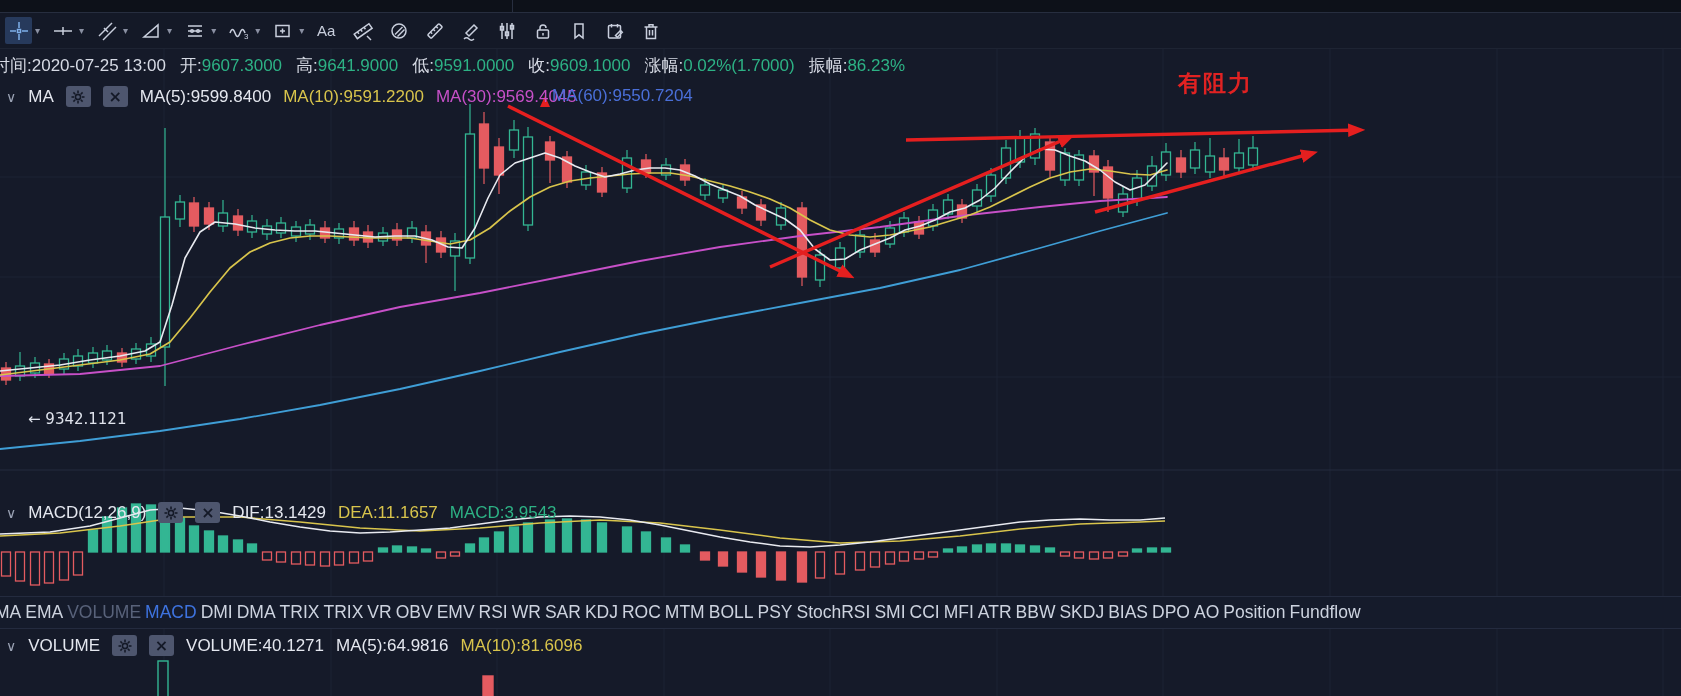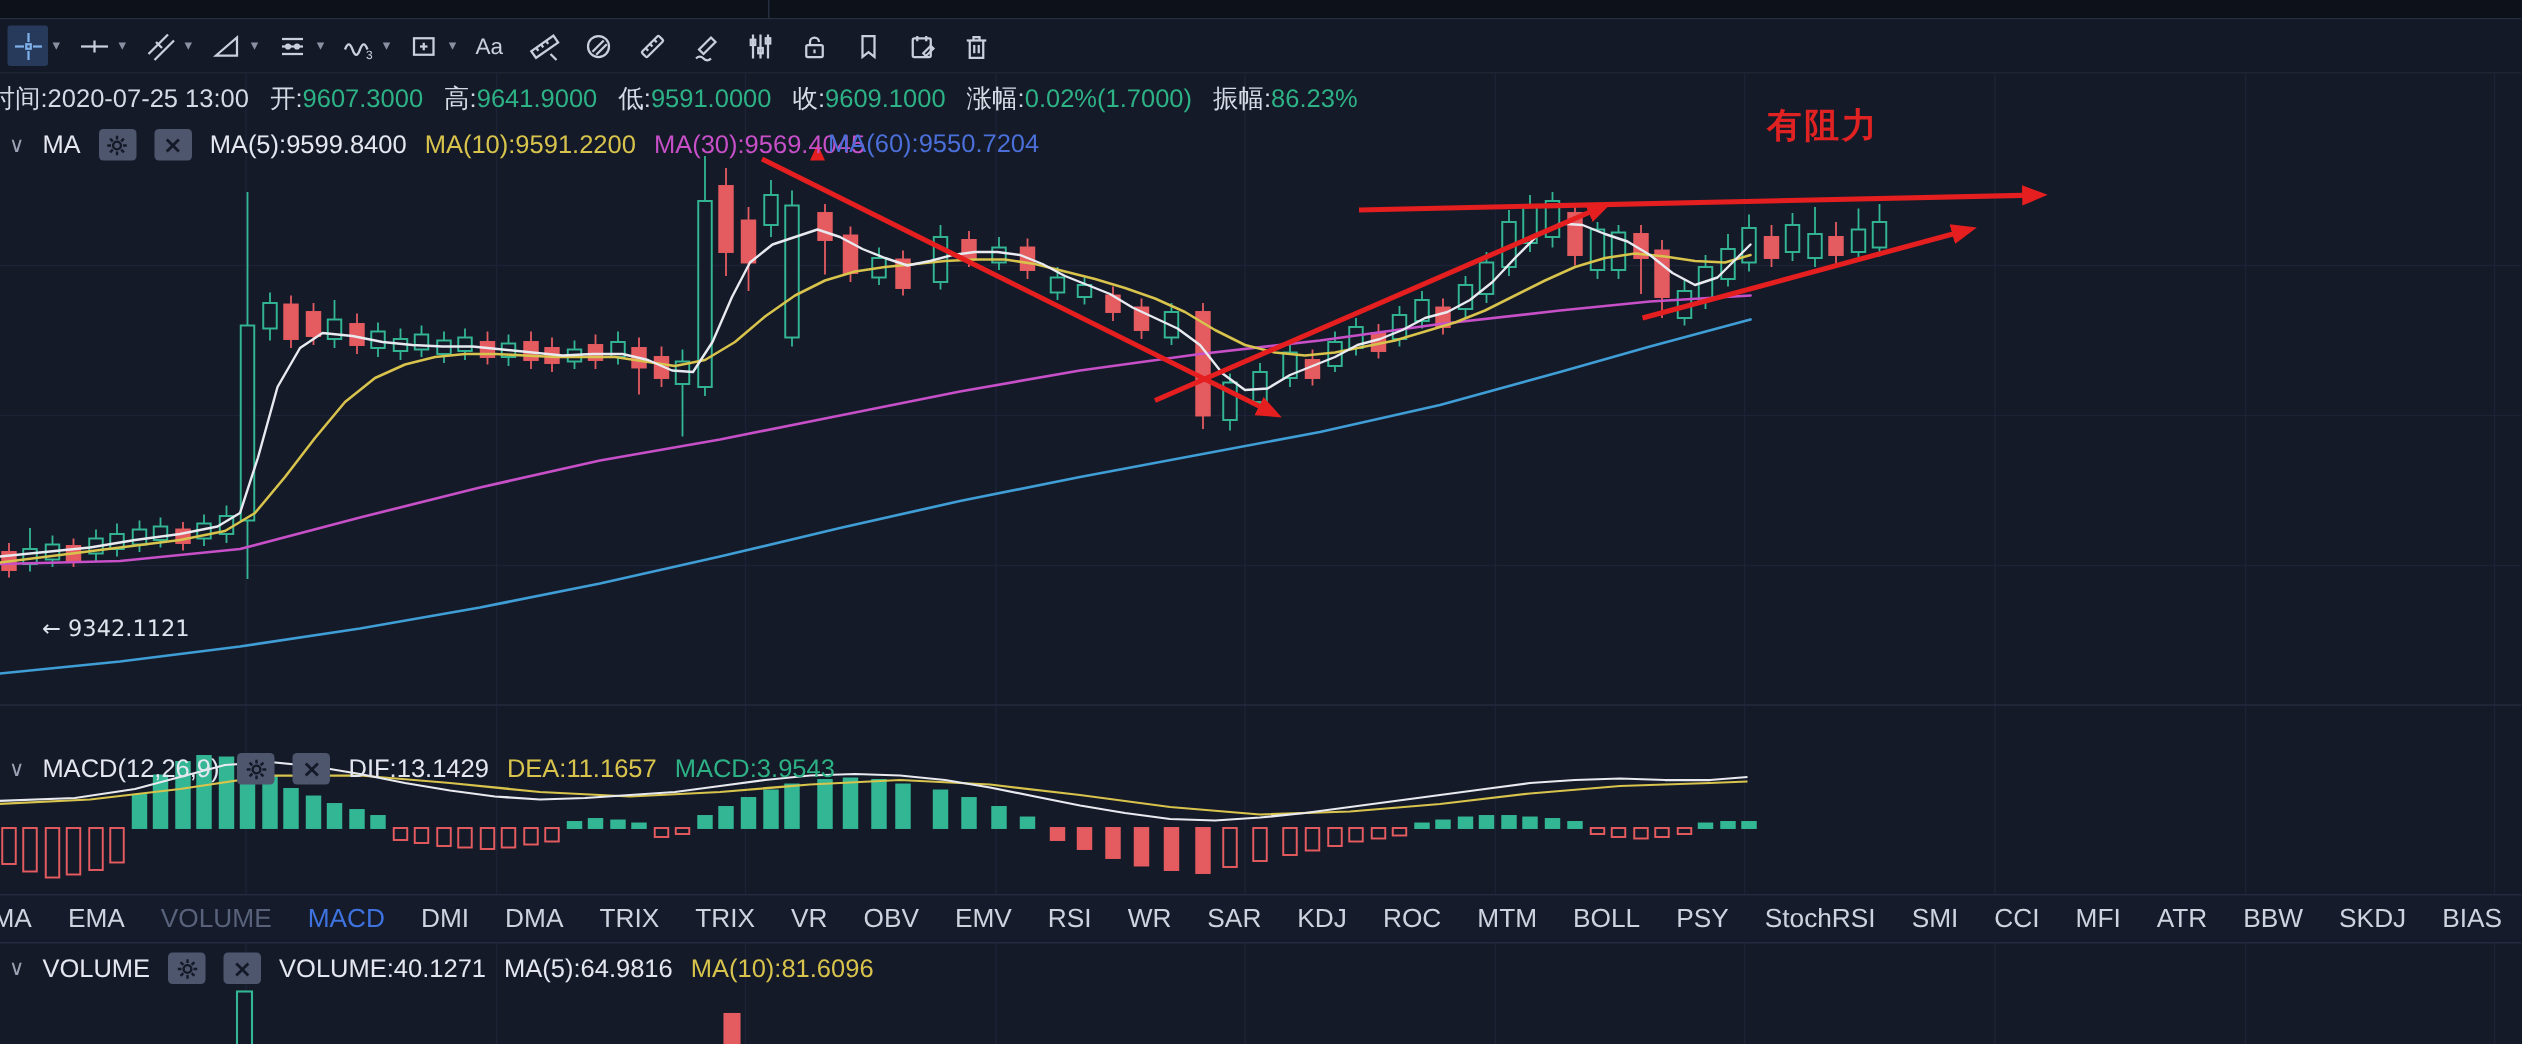--- a/index.html
+++ b/index.html
@@ -42,21 +42,21 @@
   .volume-row { top:635px; left:6px; }
 
   .annotation-resistance { position:absolute; left:1178px; top:68px; color:#e02222; font-size:23px;
                            font-weight:bold; z-index:4; letter-spacing:2px; }
   .price-marker { position:absolute; left:28px; top:410px; color:#dfe3ec; font-size:15px; z-index:2;
                   font-family:"DejaVu Sans",sans-serif; }
 
   .tabs-bar { position:absolute; left:0; top:596px; width:1681px; height:33px; background:#151b2b;
               border-top:1px solid #242b3f; border-bottom:1px solid #242b3f; display:flex;
               align-items:center; padding-left:0; z-index:3; overflow:hidden; }
-  .tab { color:#cdd3df; font-size:17.5px; margin-left:24px; cursor:pointer; }
+  .tab { color:#cdd3df; font-size:17.5px; margin-left:4px; cursor:pointer; }
   .tab:first-child { margin-left:-5px; }
   .tab.dim { color:#58627a; }
   .tab.active { color:#3e73df; }
 </style>
 </head>
 <body>
 
 <div class="screen">
 
   <svg id="chart" width="1681" height="696">

